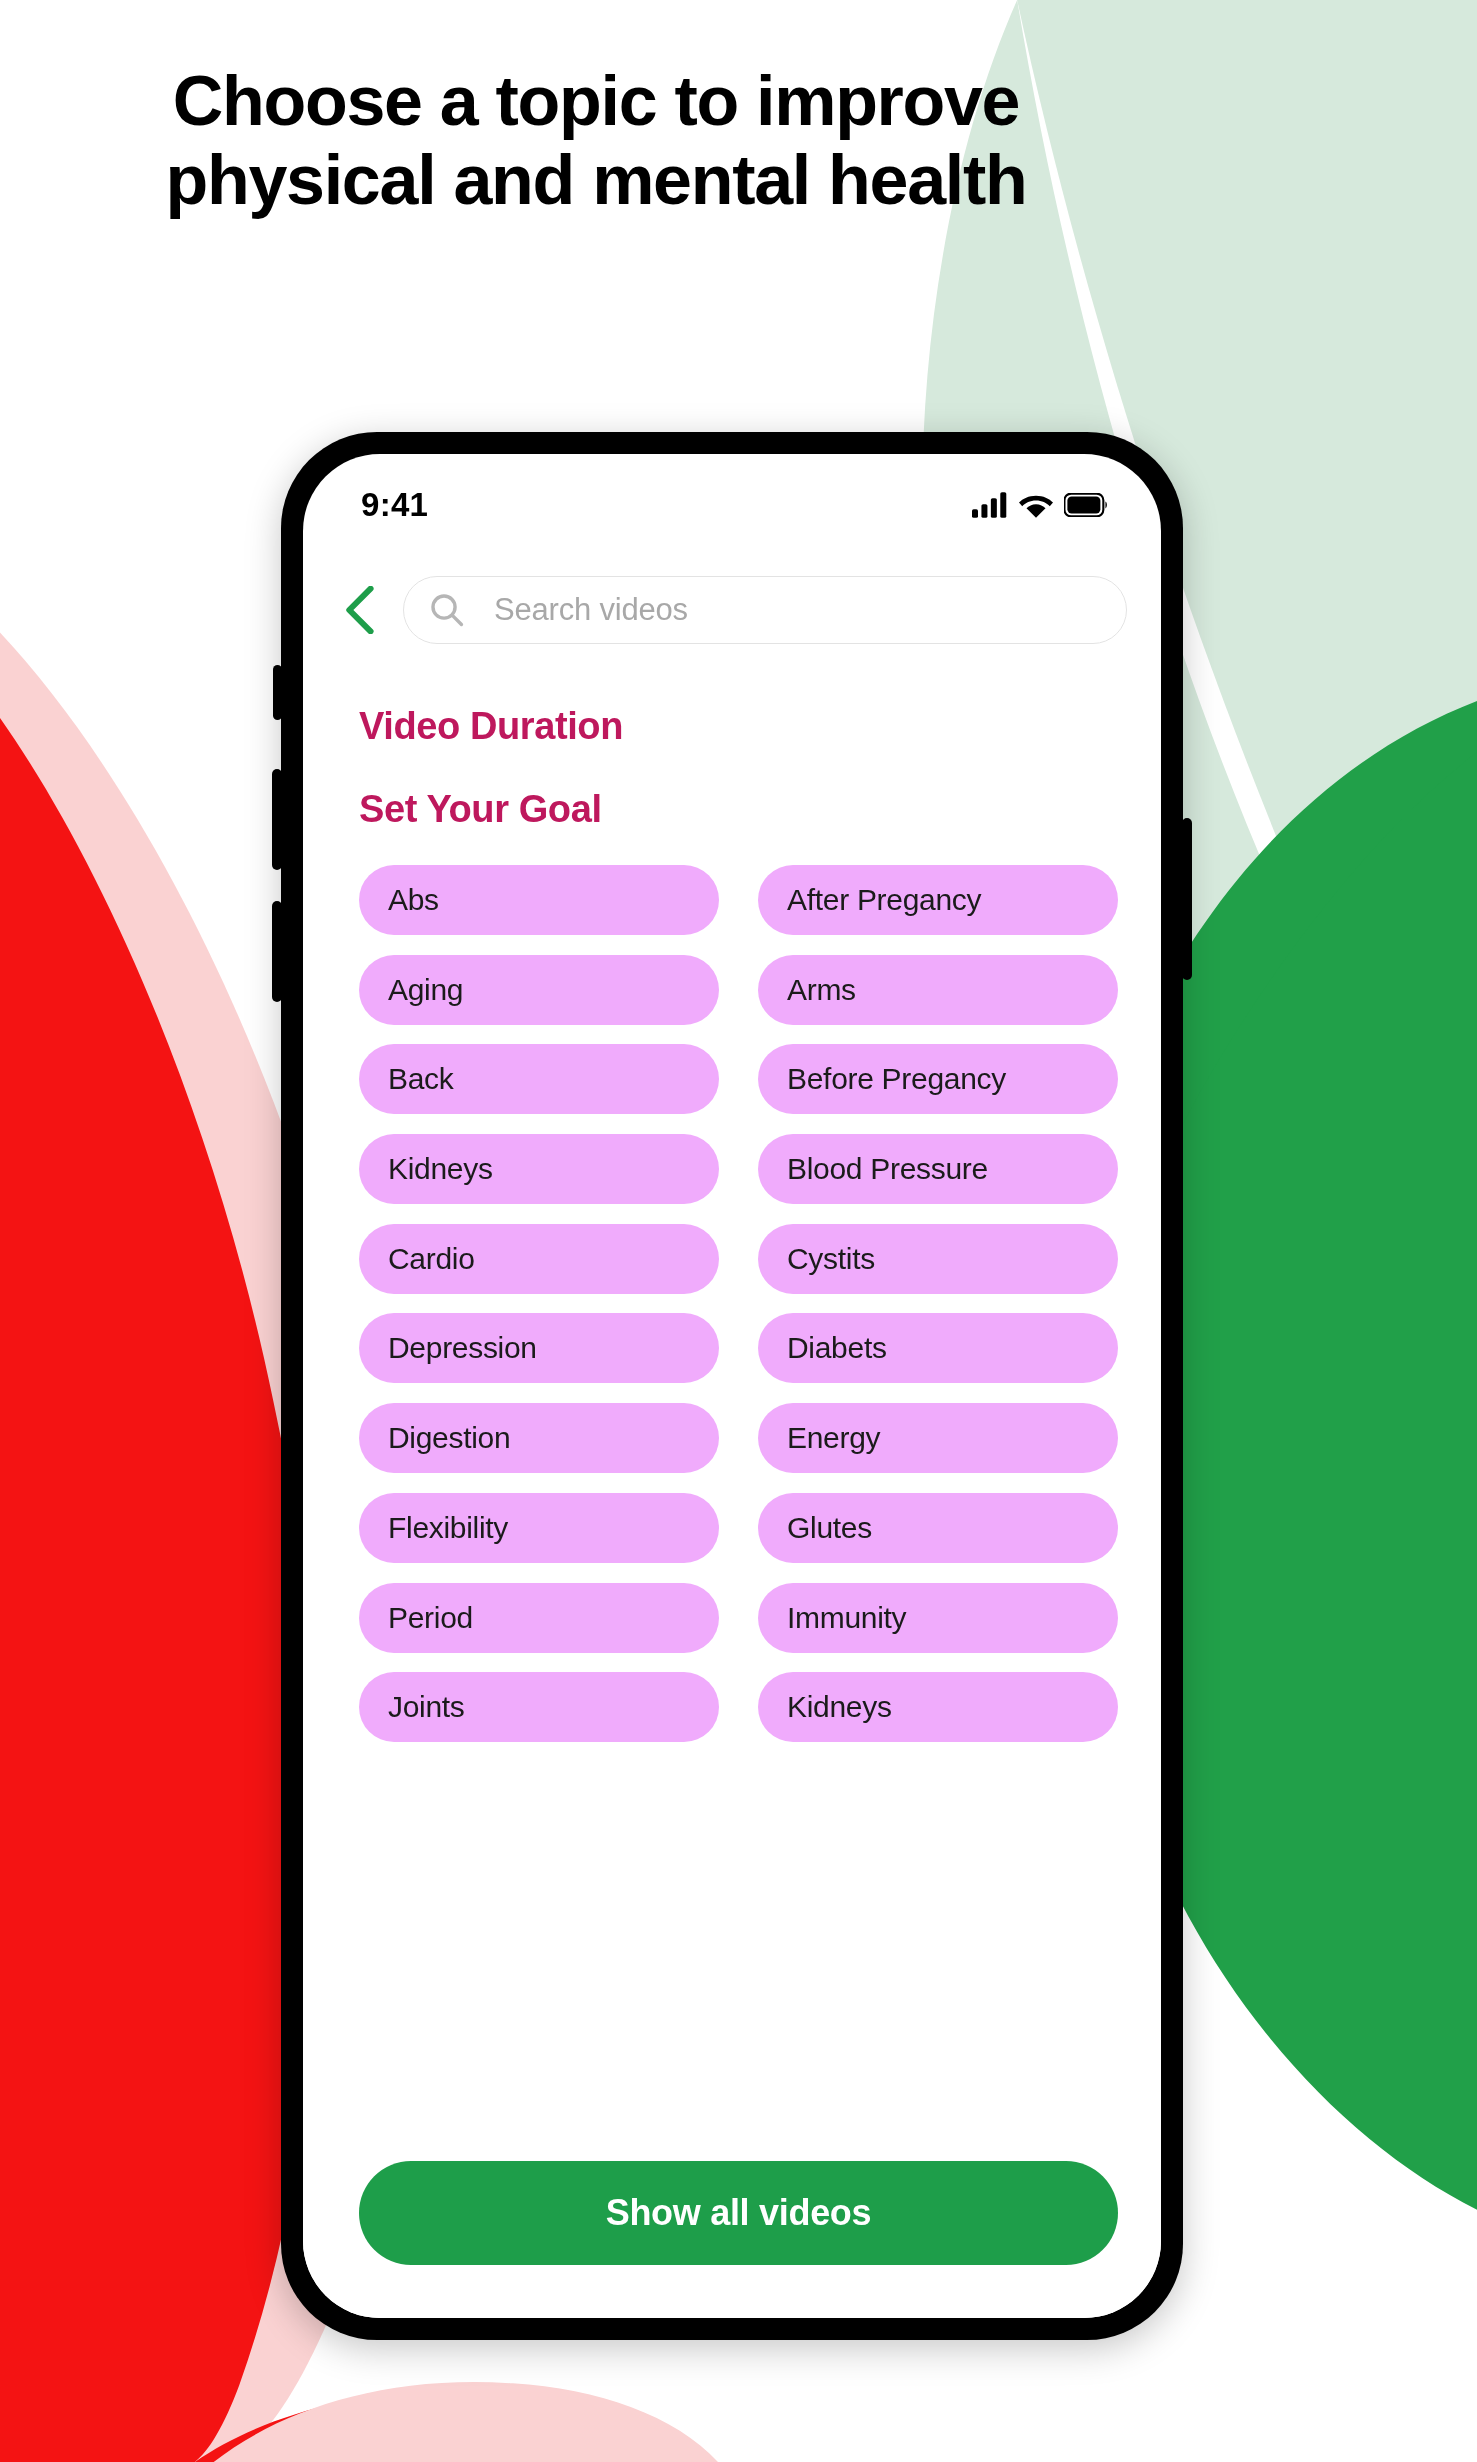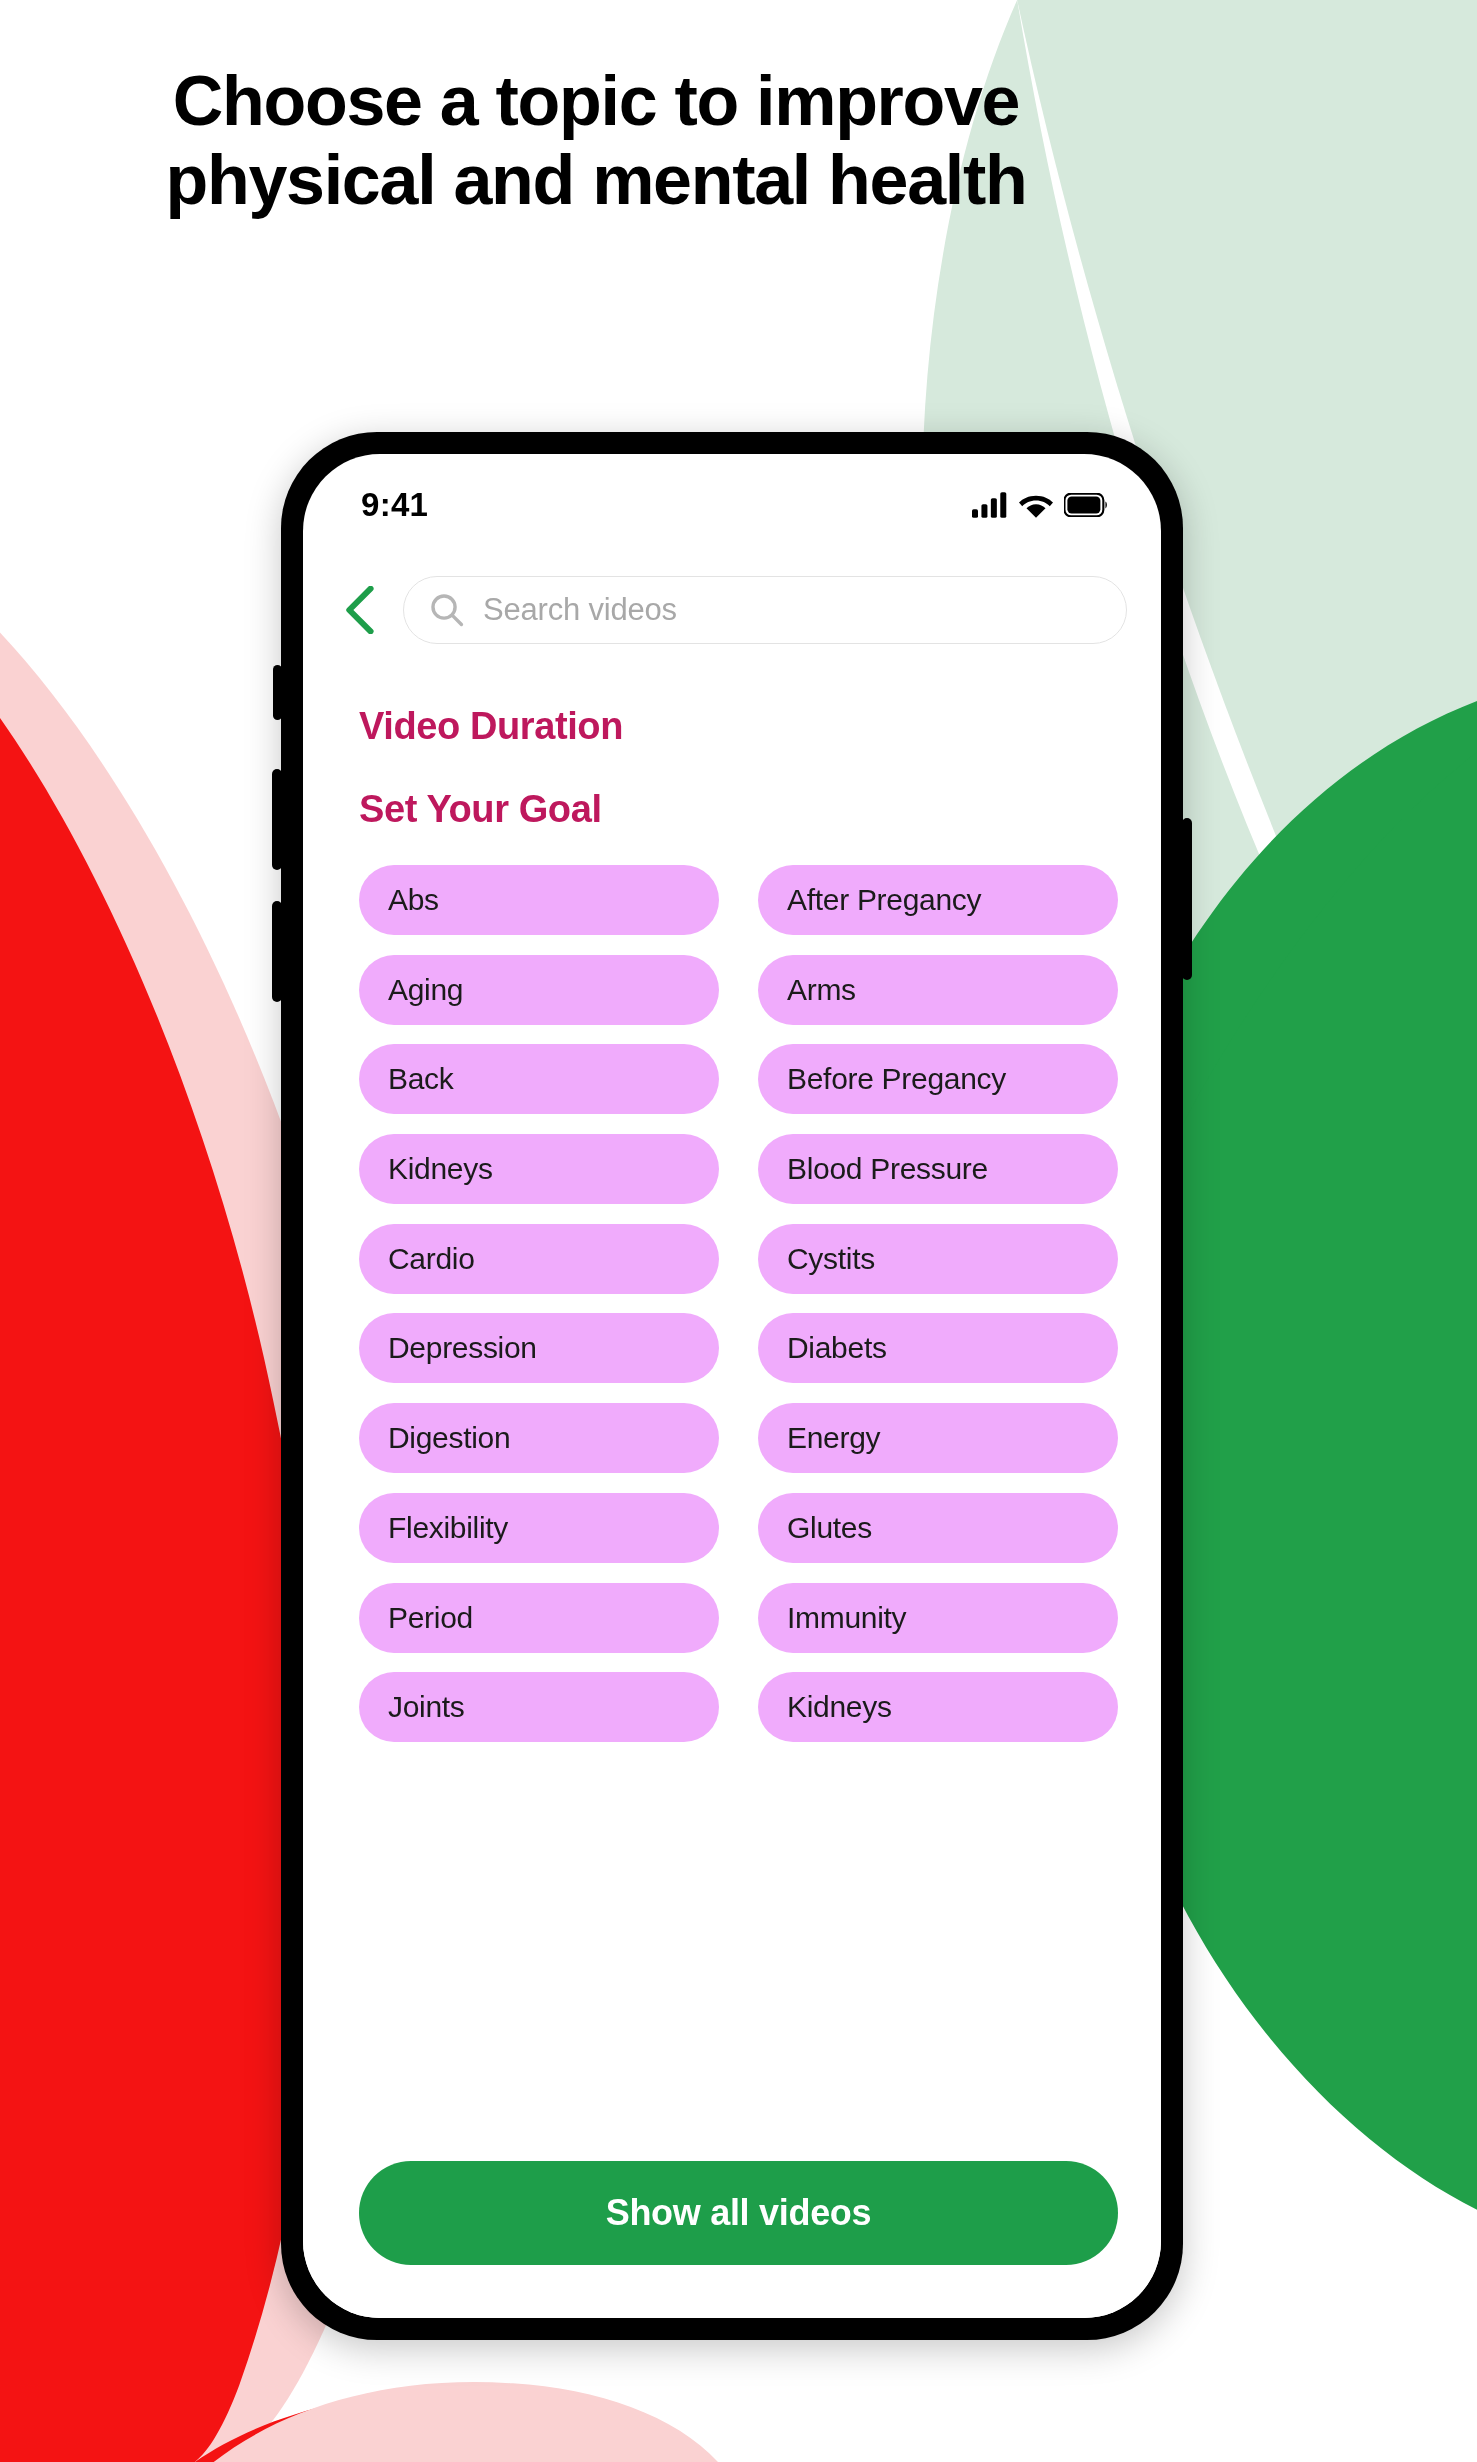--- a/index.html
+++ b/index.html
@@ -72,21 +72,21 @@
     position:absolute; left:0; top:101px; width:858px; height:109px;
     display:flex; align-items:center; padding:0 34px 0 31px; gap:19px;
   }
   .back-btn {
     width:50px; height:50px; display:flex; align-items:center; justify-content:center;
     flex:0 0 auto;
   }
   .search-field {
     flex:1 1 auto; height:68px;
     border:1.7px solid #E3E3E3; border-radius:34px;
-    display:flex; align-items:center; gap:19px;
+    display:flex; align-items:center; gap:30px;
     padding:0 26px;
     background:#ffffff;
   }
   .search-ph {
     font-size:31px; color:#A8A8A8; letter-spacing:-0.2px;
   }
 
   
   .content { position:absolute; left:0; top:210px; width:858px; }
 

